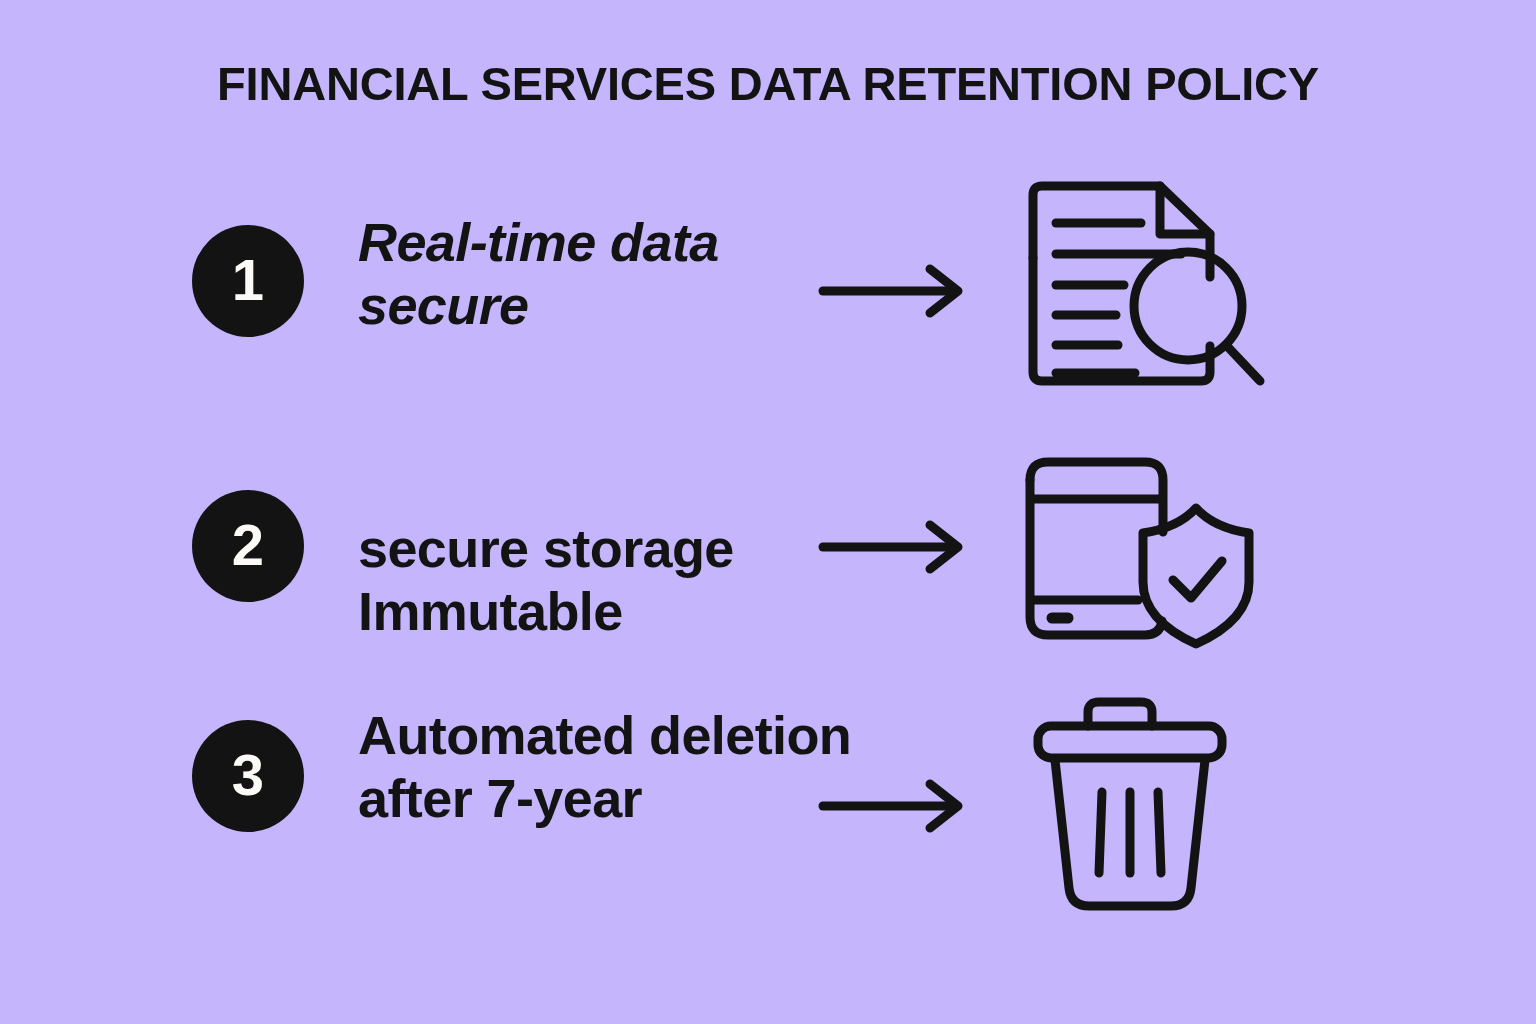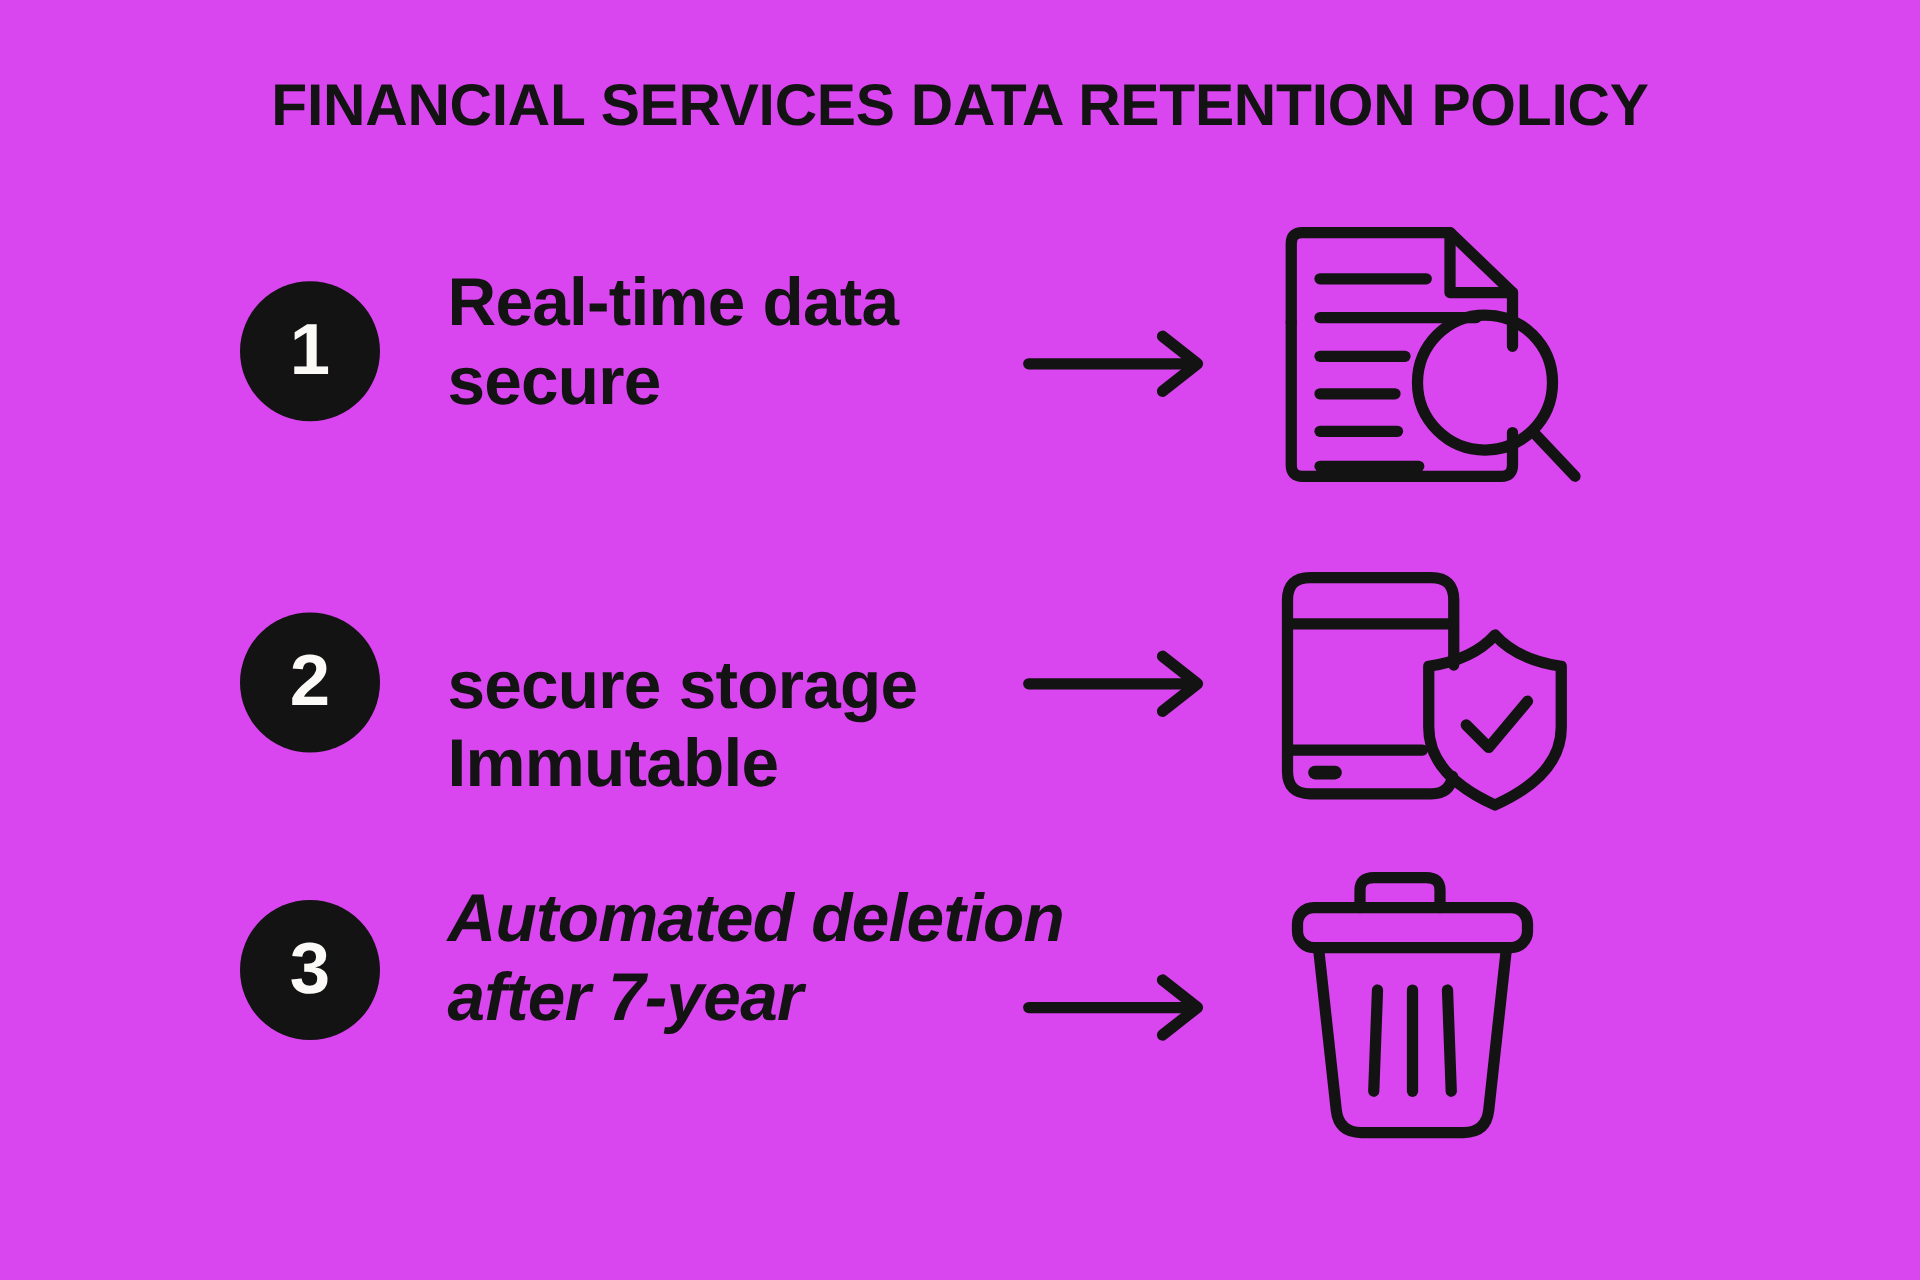--- a/index.html
+++ b/index.html
@@ -10,21 +10,21 @@
     width: 1536px;
     height: 1024px;
     background: #FBFAF6;
     font-family: "Liberation Sans", sans-serif;
     overflow: hidden;
   }
   #canvas {
     position: relative;
     width: 1536px;
     height: 1024px;
-    background: #d946ef;
+    background: #c4b5fd;
   }
 
   
   #page-title {
     position: absolute;
     left: 0;
     top: 58px;
     width: 1536px;
     text-align: center;
     font-size: 47px;
@@ -70,24 +70,24 @@
   .step-text {
     position: absolute;
     left: 358px;
     width: 480px;
     font-size: 54px;
     font-weight: 700;
     line-height: 1.17;
     color: #131313;
     letter-spacing: -0.6px;
   }
-  #row-1 .step-text { top: 16px; }
+  #row-1 .step-text { top: 16px; font-style: italic; }
   #row-2 .step-text { top: 62px; }
   #row-3 .step-text { top: 14px; }
-  #row-3 .step-text { width: 530px; font-style: italic; }
+  #row-3 .step-text { width: 530px; }
 
   .arrow {
     position: absolute;
     left: 818px;
     width: 152px;
     height: 60px;
   }
   #row-1 .arrow { top: 66px; }
   #row-2 .arrow { top: 62px; }
   #row-3 .arrow { top: 86px; }

